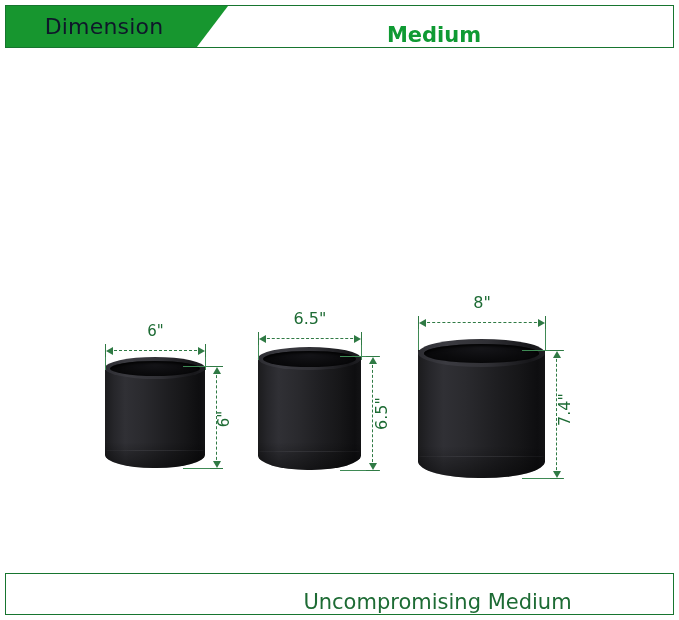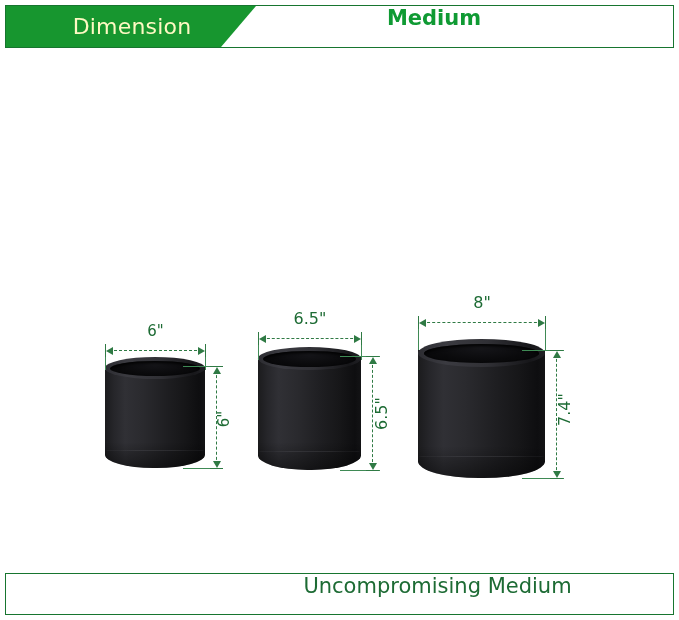--- a/index.html
+++ b/index.html
@@ -32,23 +32,22 @@
 
   .banner-tab {
     position: absolute;
     left: 0;
     top: 0;
     bottom: 0;
     background: #17962f;
     display: flex;
     align-items: center;
     justify-content: center;
-    color: #fef9c3;
+    color: #0f172a;
     letter-spacing: .2px;
-    padding-left: 28px;
   }
   .banner-top .banner-tab {
     width: 196px;
     clip-path: polygon(0 0, 100% 0, 86% 100%, 0 100%);
     padding-right: 26px;
   }
   .banner-bottom .banner-tab {
     width: 196px;
     clip-path: polygon(0 0, 100% 0, 86% 100%, 0 100%);
     padding-right: 26px;
@@ -59,21 +58,21 @@
     font-family: "DejaVu Sans", sans-serif;
   }
 
   .banner-title {
     position: absolute;
     left: 196px;
     right: 0;
     top: 0;
     bottom: 0;
     display: flex;
-    align-items: flex-start;
+    align-items: flex-end;
     justify-content: center;
     white-space: nowrap;
   }
   .banner-title .txt {
     font-size: 21px;
     color: #1d6b34;
     font-family: "DejaVu Sans", sans-serif;
     font-weight: 400;
   }
   .banner-title .strong {

